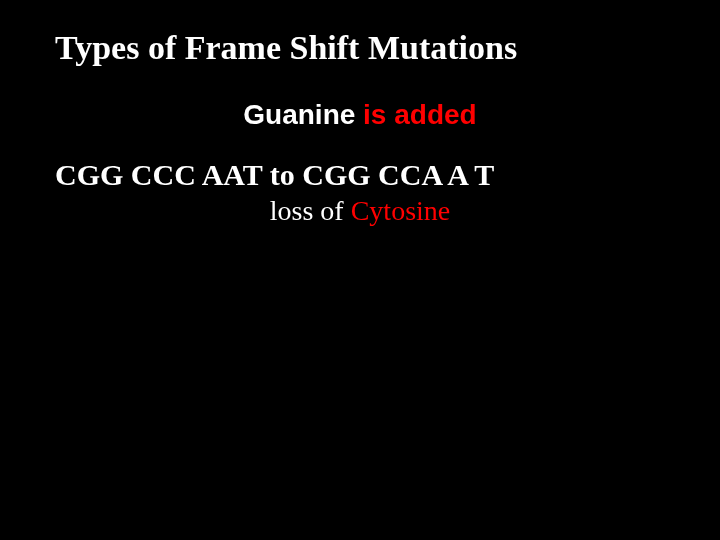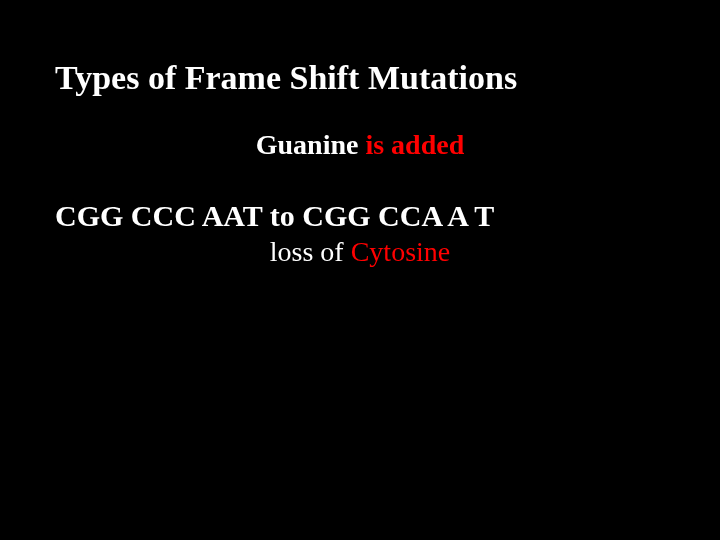--- a/index.html
+++ b/index.html
@@ -15,21 +15,21 @@
       display: flex;
       align-items: flex-start;
       justify-content: flex-start;
       overflow: hidden;
     }
 
     .slide-container {
       width: 720px;
       height: 540px;
       background-color: #000000;
-      padding: 58px 55px 40px 55px;
+      padding: 28px 55px 40px 55px;
       display: flex;
       flex-direction: column;
       justify-content: flex-start;
     }
 
     .slide-title {
       font-family: 'Times New Roman', Times, serif;
       font-size: 34px;
       font-weight: bold;
       color: #ffffff;
@@ -61,21 +61,21 @@
       color: #ffffff;
       margin-top: 6px;
       line-height: 1.25;
     }
 
     .dna-line .red-text {
       color: #ff0000;
     }
 
     .guanine-line {
-      font-family: Liberation Serif, serif;
+      font-family: Liberation Sans, sans-serif;
       font-size: 28px;
       font-weight: bold;
       color: #ff0000;
       text-align: center;
       margin-top: 2px;
       margin-bottom: 16px;
     }
 
     .guanine-line .white-text {
       color: #ffffff;
@@ -83,21 +83,21 @@
 
     .deletion-section {
       margin-bottom: 6px;
     }
 
     .dna-line2 {
       font-family: 'Times New Roman', Times, serif;
       font-size: 30px;
       font-weight: bold;
       color: #ffffff;
-      margin-top: 20px;
+      margin-top: 9px;
       line-height: 1.25;
     }
 
     .cytosine-line {
       font-family: 'Times New Roman', Times, serif;
       font-size: 28px;
       font-weight: normal;
       color: #ff0000;
       text-align: center;
       margin-top: 2px;

